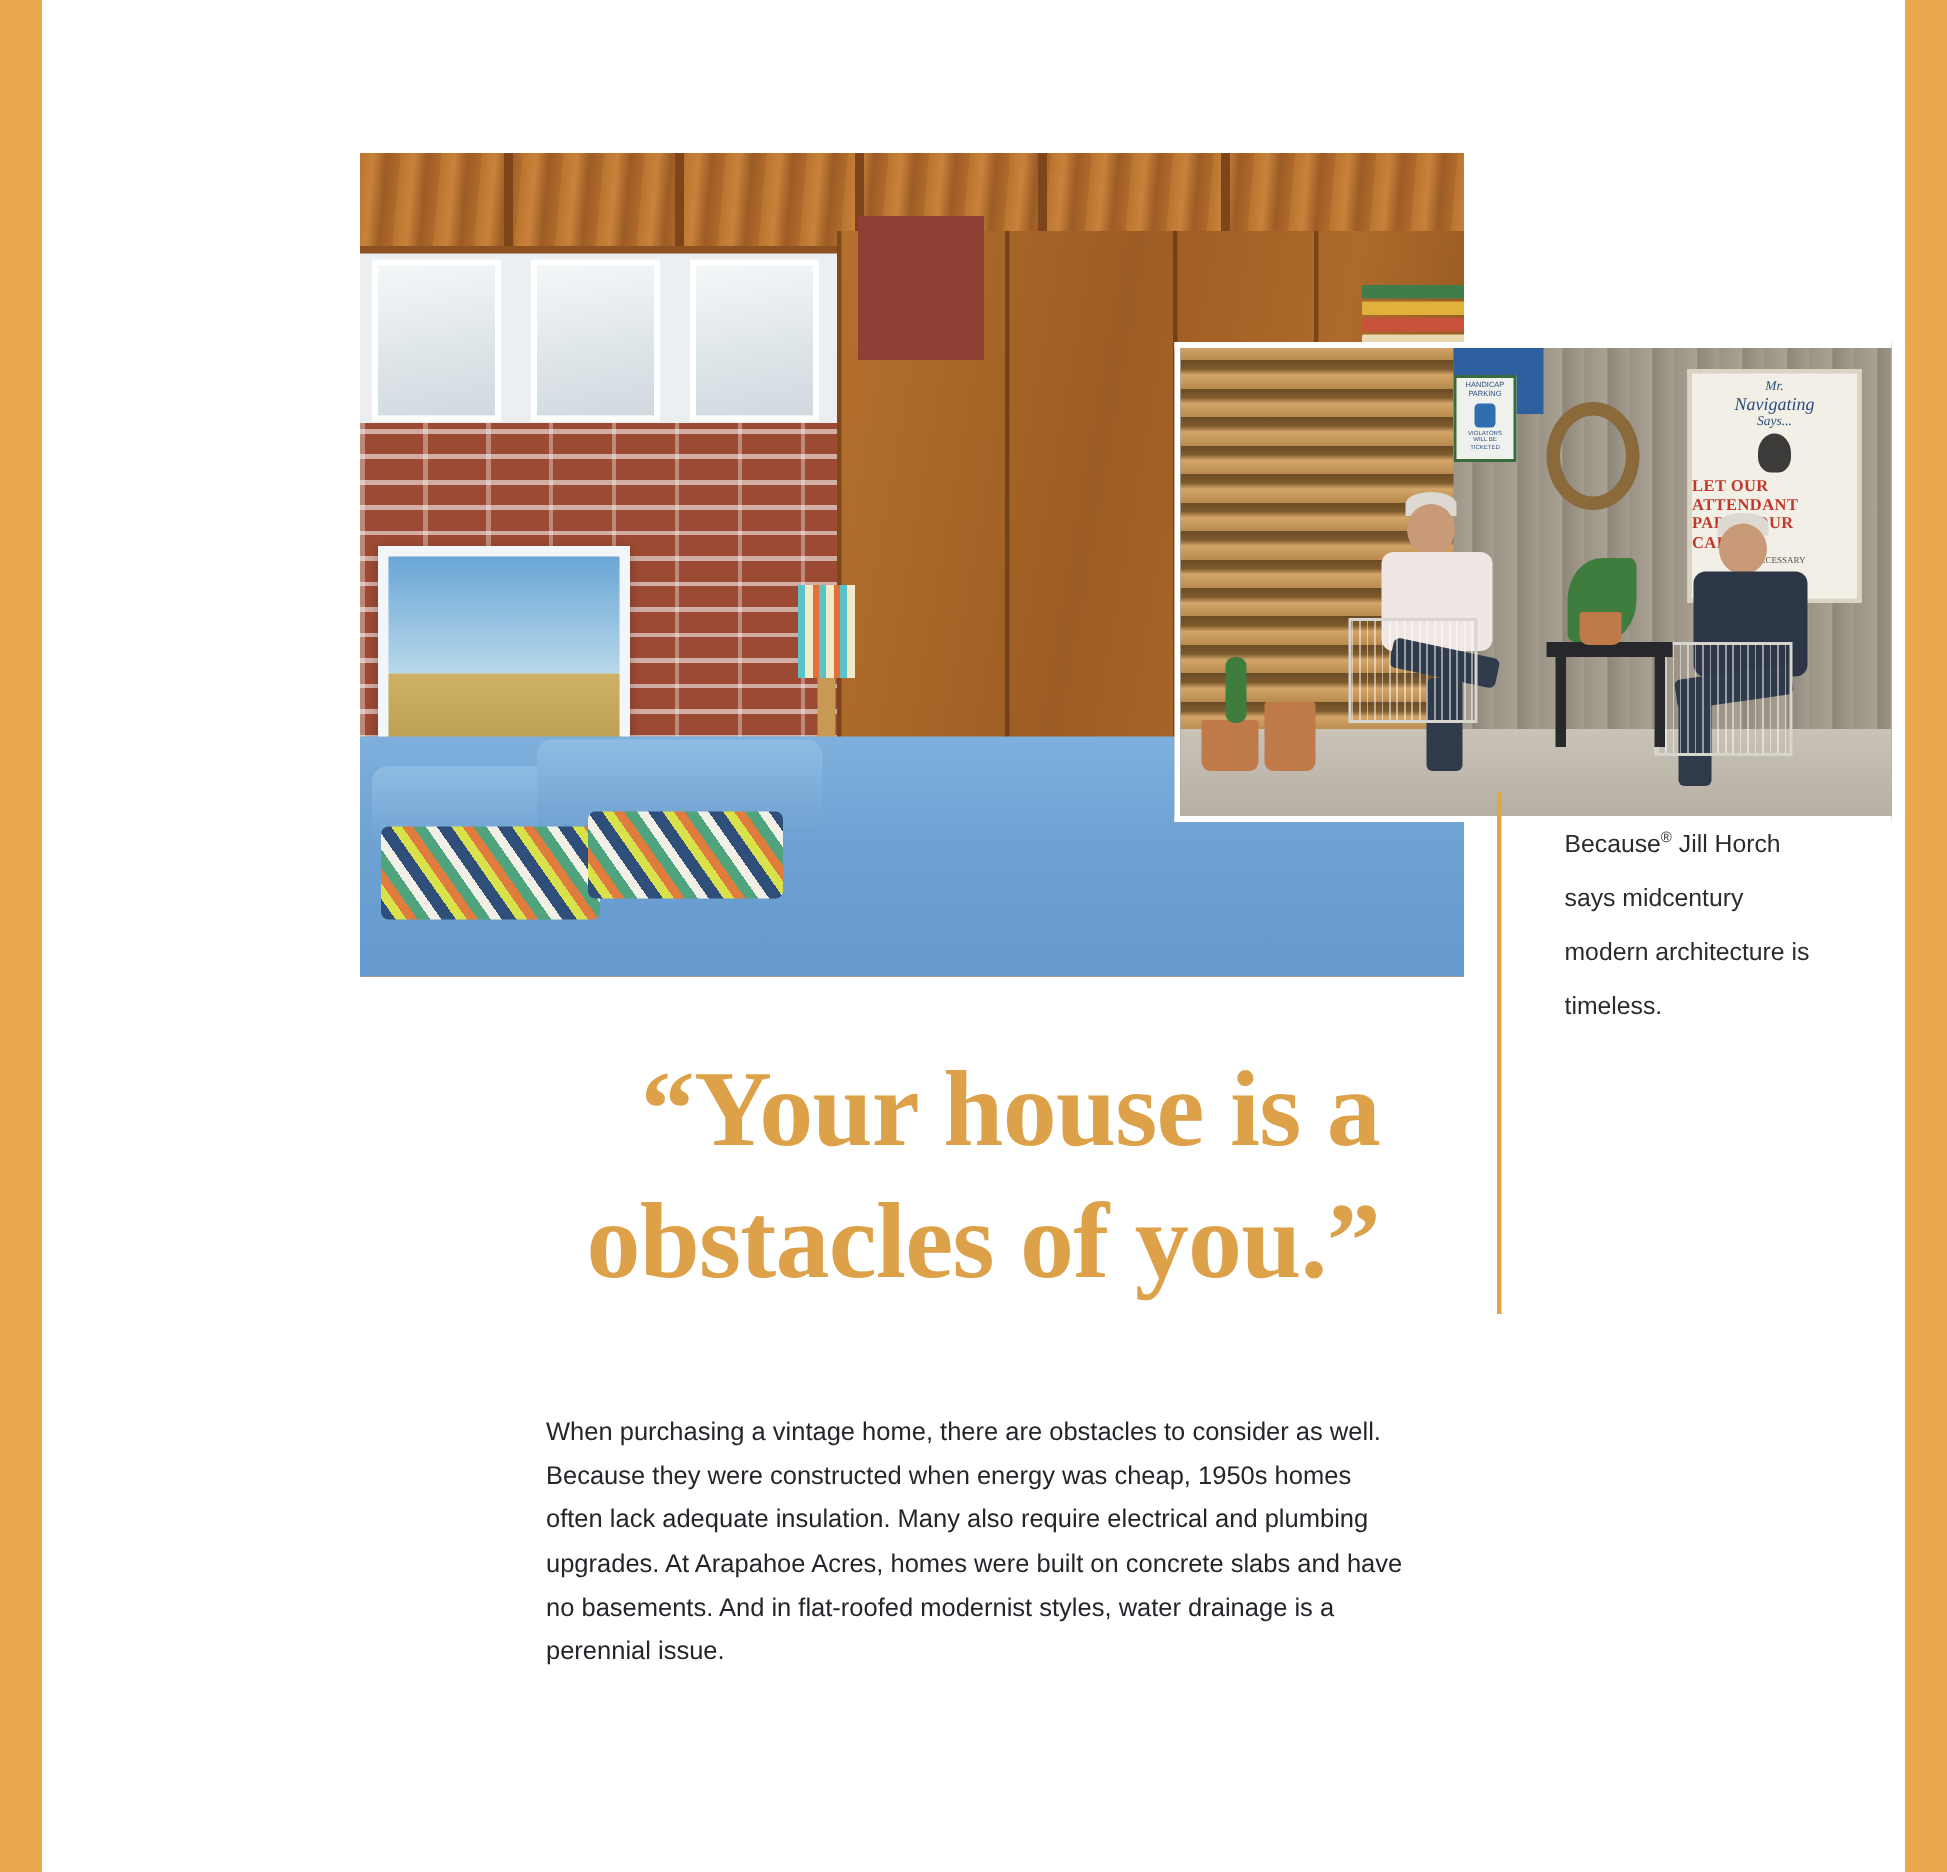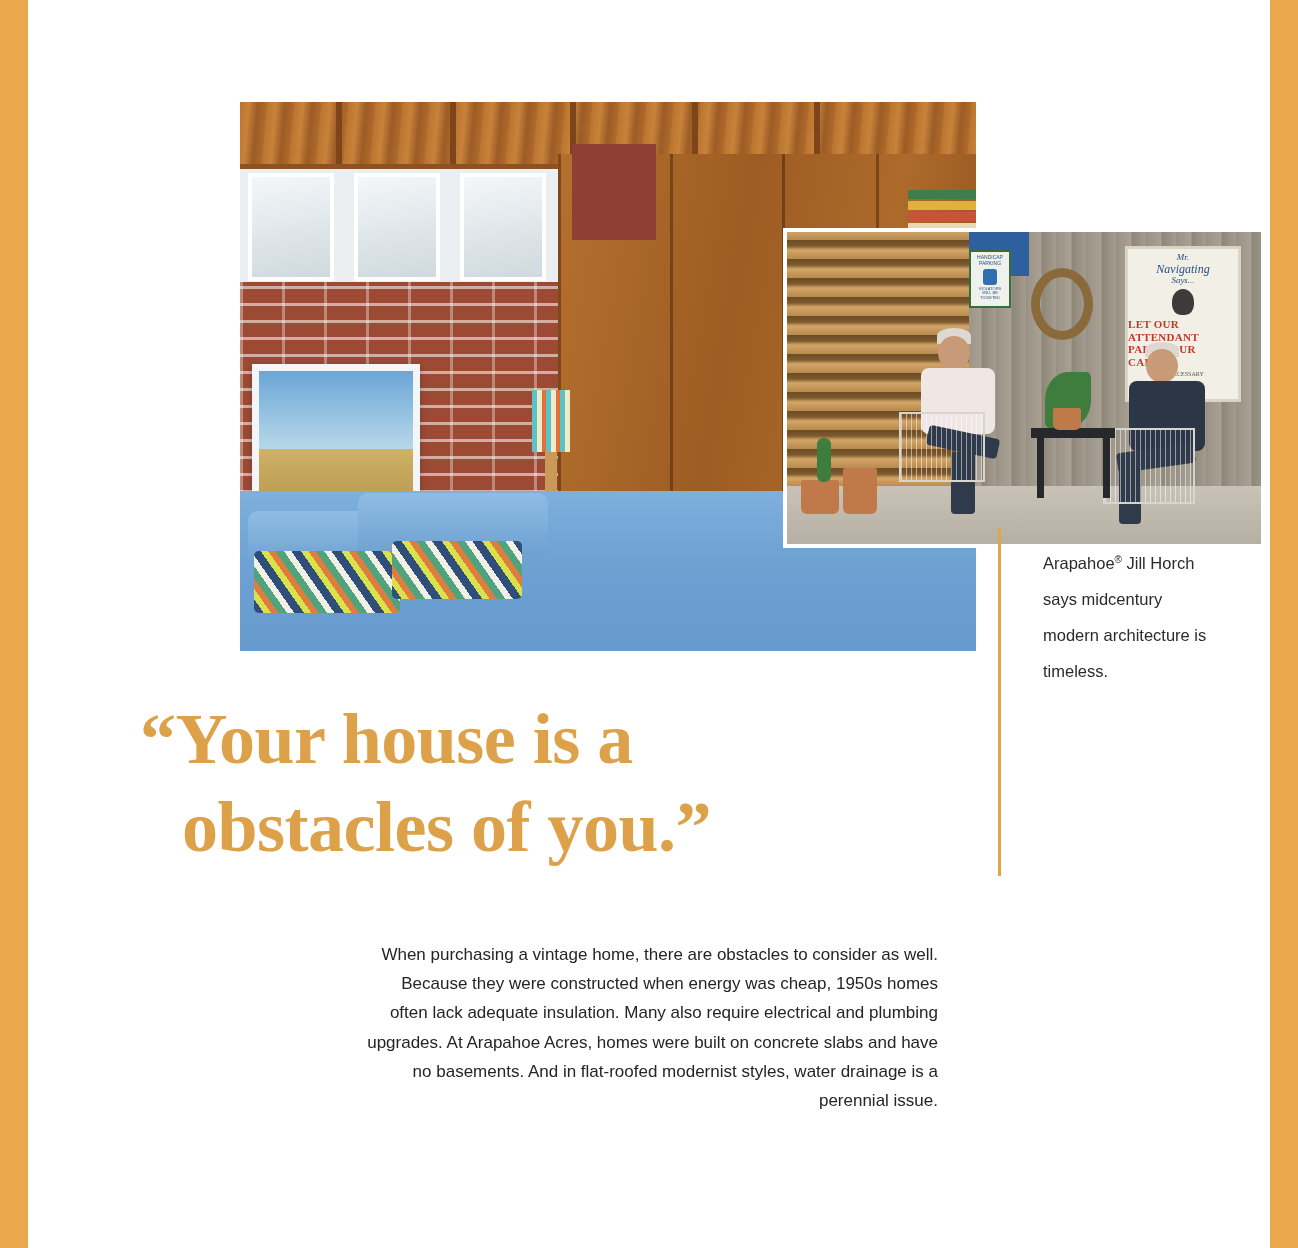--- a/index.html
+++ b/index.html
@@ -181,20 +181,21 @@
     width: 780px;
   }
   .quote-text {
     font-family: "Liberation Serif", serif;
     font-weight: bold;
     font-size: 72px;
     line-height: 1.22;
     color: #dda149;
     margin: 0;
     letter-spacing: -0.5px;
+    text-align: right;
   }
   .quote-attr {
     margin-top: 34px;
     font-size: 15px;
     font-weight: bold;
     letter-spacing: 1.6px;
     color: #d08f2e;
   }
 
   
@@ -227,21 +228,20 @@
     font-weight: bold;
     color: #111111;
     margin: 0 0 44px 0;
     letter-spacing: -0.2px;
   }
   .article p {
     font-size: 17px;
     line-height: 1.72;
     color: #24252a;
     margin: 0 0 28px 0;
-    text-align: right;
   }
 </style>
 </head>
 <body>
 
 <div class="rail rail-left"></div>
 <div class="rail rail-right"></div>
 
 <div class="page">
 
@@ -352,20 +352,20 @@
   </div>
 
   <blockquote class="quote-block">
     <p class="quote-text">
       <span>“</span><span>Your house is a</span><br>
       <span style="padding-left:42px">obstacles of you.</span><span>”</span>
     </p>
   </blockquote>
 
   <aside class="caption-wrap">
-    <p class="caption-text"><span>Arapahoe</span><sup>®</sup><span> Jill Horch says midcentury modern architecture is timeless.</span></p>
+    <p class="caption-text"><span>Because</span><sup>®</sup><span> Jill Horch says midcentury modern architecture is timeless.</span></p>
   </aside>
 
   <section class="article">
     <p>When purchasing a vintage home, there are obstacles to consider as well. Because they were constructed when energy was cheap, 1950s homes often lack adequate insulation. Many also require electrical and plumbing upgrades. At Arapahoe Acres, homes were built on concrete slabs and have no basements. And in flat-roofed modernist styles, water drainage is a perennial issue.</p>
   </section>
 
 </div>
 
 </body></html>

